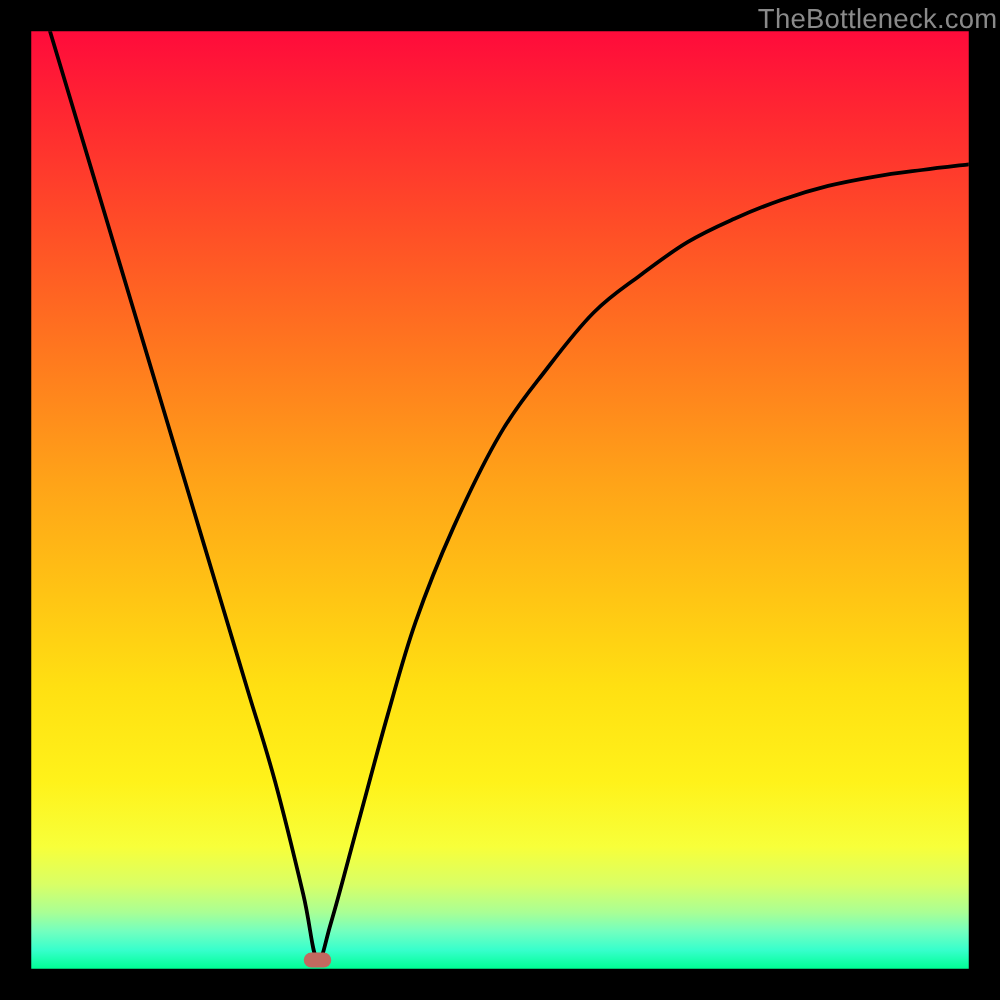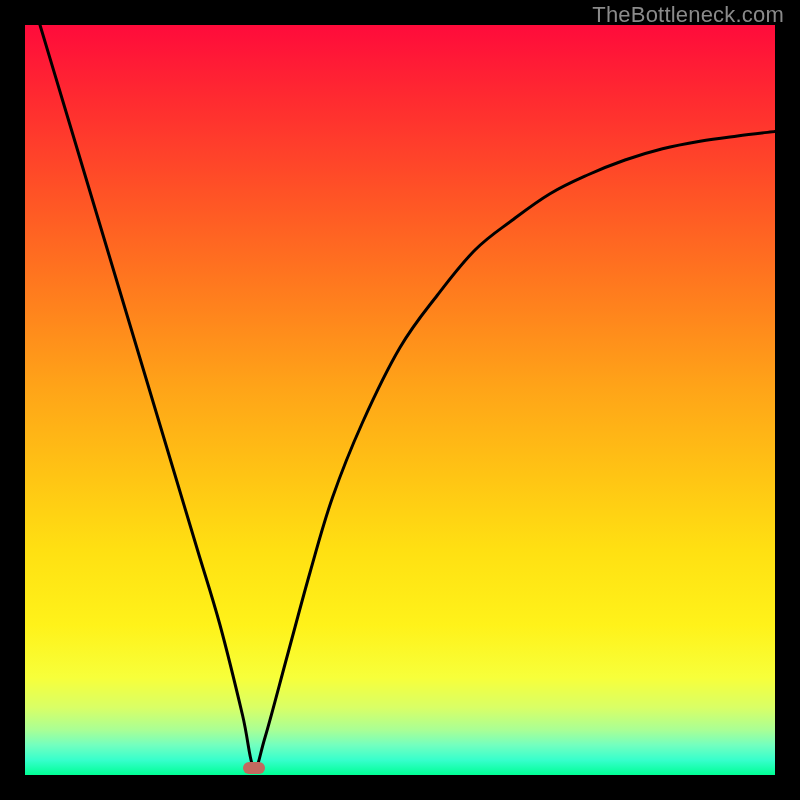--- a/index.html
+++ b/index.html
@@ -37,21 +37,21 @@
       #d9ff66 91%,
       #a9ff95 94%,
       #73ffbf 96%,
       #37ffcc 98%,
       #00ff95 100%
     );
   }
   .watermark {
     position: absolute;
     top: 2px;
-    right: 16px;
+    right: 2px;
     color: #8a8a8a;
     font-size: 22px;
     font-weight: 500;
     letter-spacing: 0.2px;
     user-select: none;
   }
   svg.curve {
     position: absolute;
     left: 0;
     top: 0;

